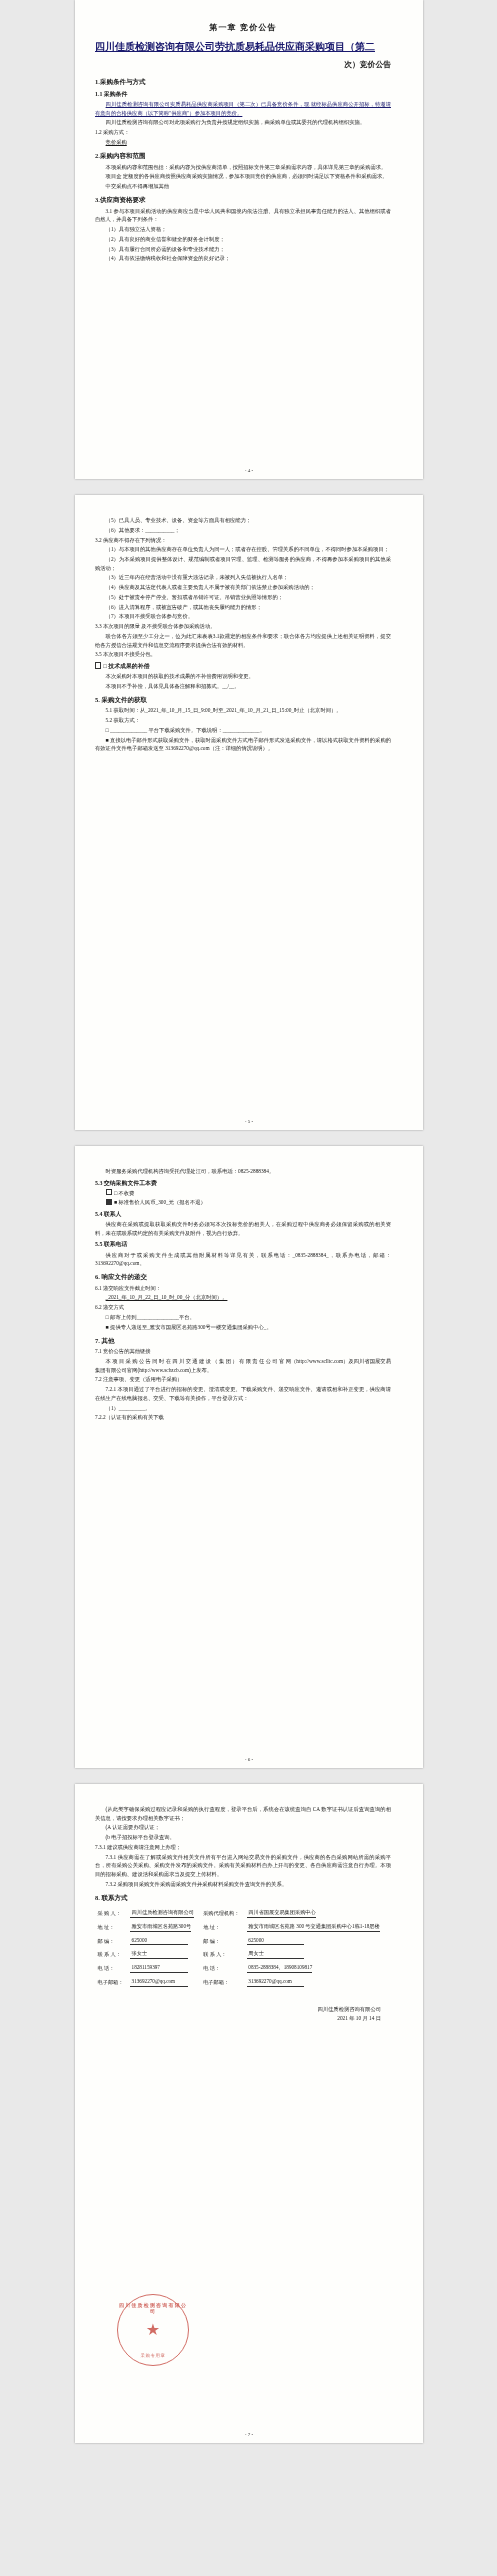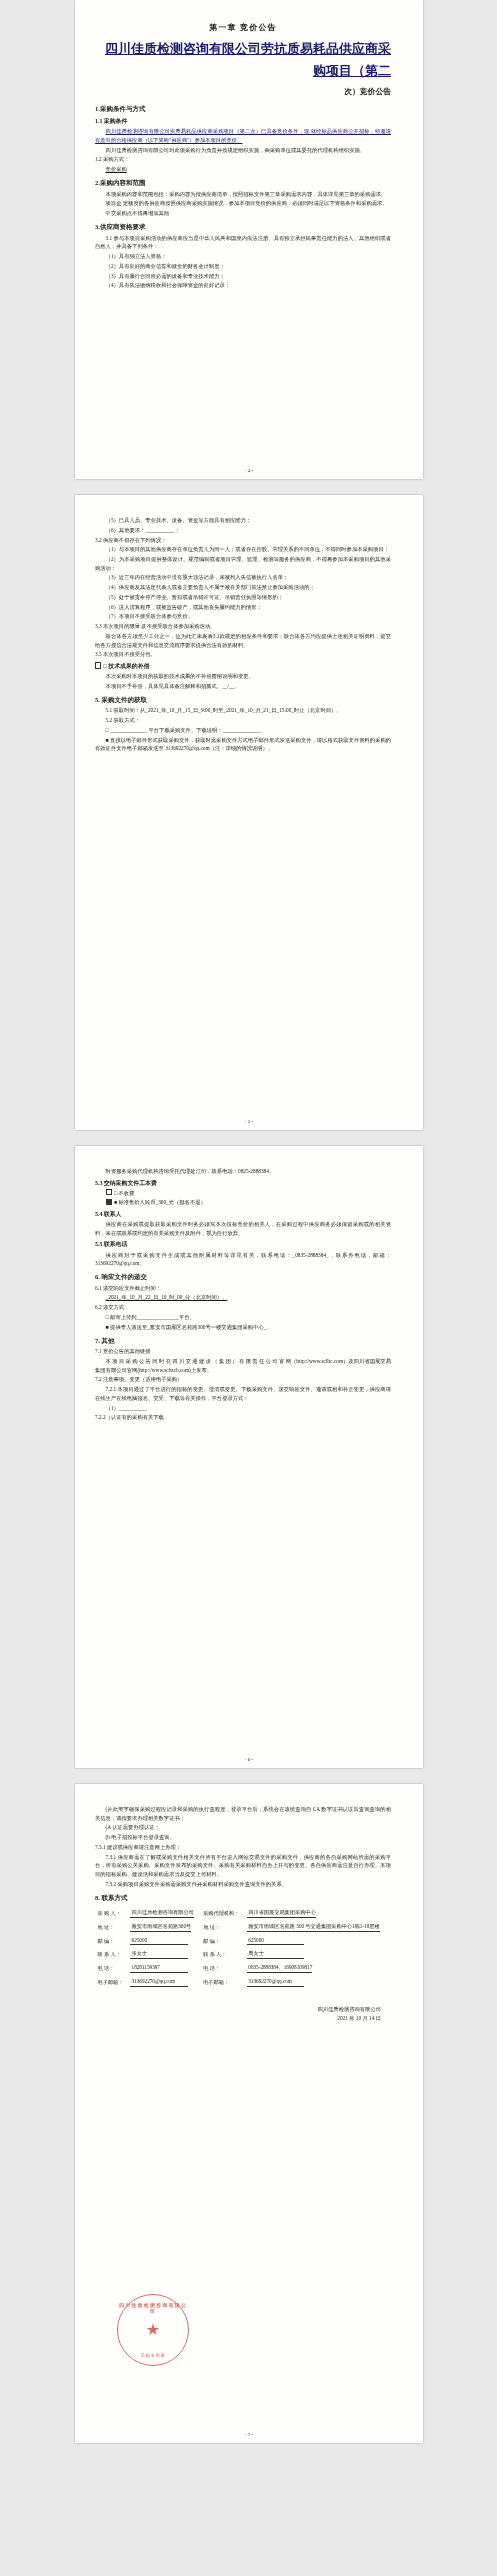--- a/index.html
+++ b/index.html
@@ -30,22 +30,22 @@
   .doc-page.p4 { height: 659px; }
 
   .chapter-title {
     text-align: center;
     font-size: 8px;
     font-weight: bold;
     letter-spacing: 1.2px;
     margin: 1.2px 0 5px 0;
   }
   .main-title {
-    text-align: right;
-    font-size: 13px;
+    text-align: left;
+    font-size: 10px;
     font-weight: bold;
     line-height: 1.7;
     color: #1a1a6e;
     text-decoration: underline;
     margin: 0 0 2.5px 0;
   }
   .main-title-2 {
     text-align: right;
     font-size: 7.8px;
     font-weight: bold;

